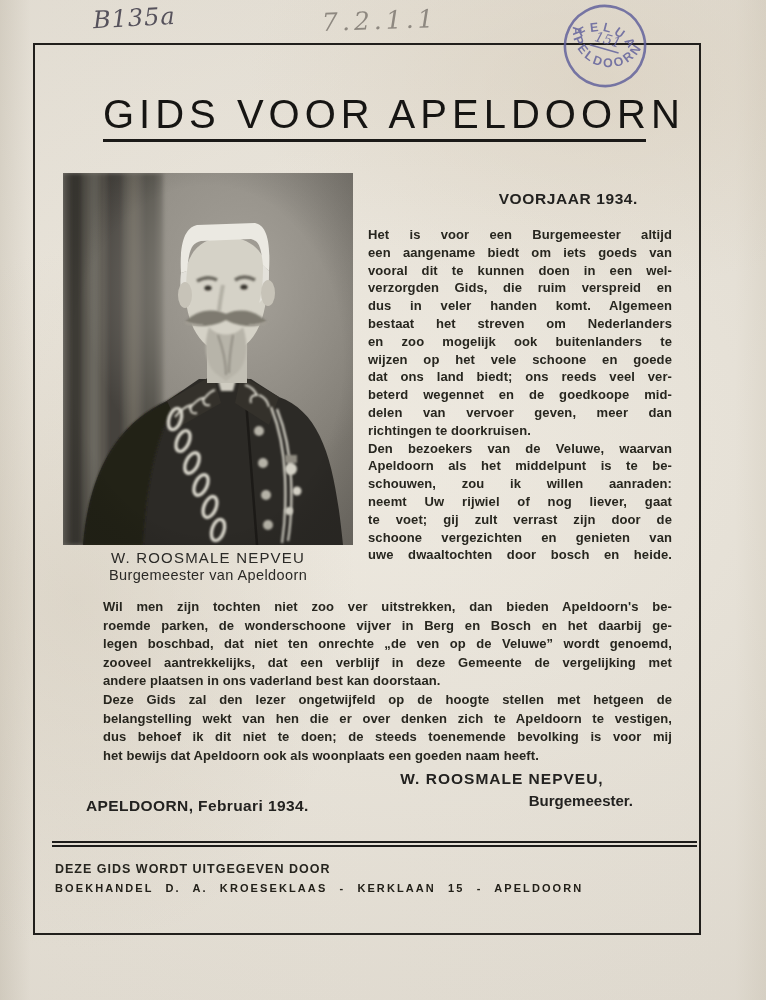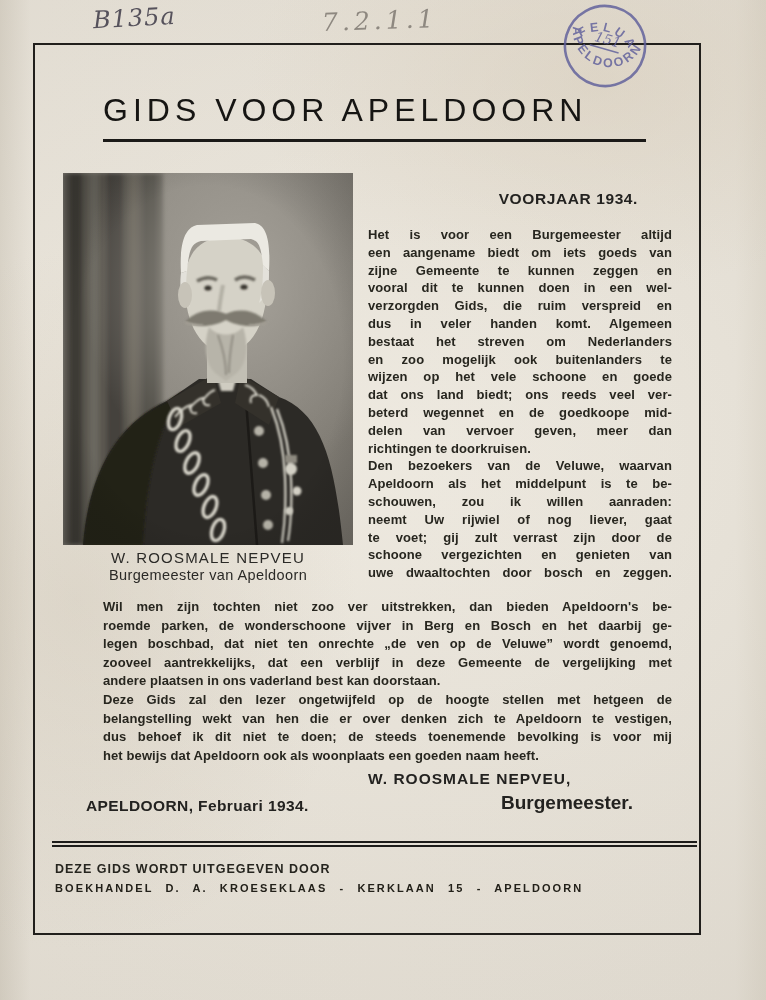--- a/index.html
+++ b/index.html
@@ -15,38 +15,38 @@
     color:#232220;
   }
   .abs{position:absolute;}
   
   .hand{font-family:"DejaVu Serif", serif; font-style:italic;}
   .hand-code{left:93px; top:4px; font-size:24px; color:#56525c; transform:rotate(-3deg); letter-spacing:1px;}
   .hand-date{left:322px; top:6px; font-size:25px; color:#8e8880; transform:rotate(-2deg); letter-spacing:4px;}
   
   .frame{left:33px; top:43px; width:664px; height:888px; border:2px solid #211f1c;}
   
-  .title{left:103px; top:92px; width:560px; font-size:32px; font-weight:500; letter-spacing:5px; color:#161513; white-space:nowrap;}
+  .title{left:103px; top:92px; width:560px; font-size:40px; font-weight:500; letter-spacing:5px; color:#161513; white-space:nowrap;}
   .title-rule{left:103px; top:139px; width:543px; height:3px; background:#1b1a18;}
   
   .photo{left:63px; top:173px; width:290px; height:372px;}
   .caption{left:63px; width:290px; text-align:center; color:#2b2a27;}
   .caption-name{top:549px; font-size:15px; letter-spacing:1.2px;}
   .caption-role{top:567px; font-size:14.5px; letter-spacing:.4px;}
   
   .voorjaar{left:368px; top:190px; width:270px; text-align:right; font-size:15.5px; font-weight:700; letter-spacing:.6px;}
   .col{left:368px; top:226px; width:304px;}
   .body-txt{font-size:13px; font-weight:700; line-height:17.8px; letter-spacing:.1px; color:#27261f;}
   .wide1{left:103px; top:598px; width:569px;}
   .wide2{left:103px; top:691px; width:569px;}
   .wide .jline, .wide1 .jline, .wide2 .jline{line-height:18.6px;}
   .jline{text-align:justify; text-align-last:justify; overflow:hidden; white-space:nowrap;}
   .jline.no-just{text-align-last:left;}
-  .sig-name{left:368px; top:770px; width:268px; text-align:left; font-size:15.5px; font-weight:700; letter-spacing:1px;}
-  .sig-role{left:368px; top:792px; width:265px; text-align:right; font-size:19px; font-weight:700;}
+  .sig-name{left:368px; top:770px; width:268px; text-align:center; font-size:15.5px; font-weight:700; letter-spacing:1px;}
+  .sig-role{left:368px; top:792px; width:265px; text-align:right; font-size:15px; font-weight:700;}
   .place-date{left:86px; top:797px; font-size:15.5px; font-weight:700; letter-spacing:.4px;}
   
   .foot-rule{left:52px; top:841px; width:645px; height:2px; background:#1d1c1a; box-shadow:0 4px 0 #1d1c1a;}
   .foot-small{left:55px; top:862px; font-size:12.5px; font-weight:700; letter-spacing:1px; color:#26251f;}
   .foot-big{left:55px; top:882px; font-size:11px; font-weight:700; letter-spacing:2.1px; word-spacing:7px; white-space:nowrap; color:#222019;}
   .stamp{left:560px; top:2px; width:90px; height:88px; opacity:.82;}
 </style>
 </head>
 <body>
 
@@ -186,38 +186,37 @@
   </svg>
 
   <div class="abs caption caption-name">W. ROOSMALE NEPVEU</div>
   <div class="abs caption caption-role">Burgemeester van Apeldoorn</div>
 
   <div class="abs voorjaar">VOORJAAR 1934.</div>
 
   <div class="abs col body-txt">
       <div class="jline">Het is voor een Burgemeester altijd</div>
       <div class="jline">een aangename biedt om iets goeds van</div>
-      <div class="jline">zijne Gemeente te kunnen zeggen en</div>
       <div class="jline">vooral dit te kunnen doen in een wel-</div>
       <div class="jline">verzorgden Gids, die ruim verspreid en</div>
       <div class="jline">dus in veler handen komt. Algemeen</div>
       <div class="jline">bestaat het streven om Nederlanders</div>
       <div class="jline">en zoo mogelijk ook buitenlanders te</div>
       <div class="jline">wijzen op het vele schoone en goede</div>
       <div class="jline">dat ons land biedt; ons reeds veel ver-</div>
       <div class="jline">beterd wegennet en de goedkoope mid-</div>
       <div class="jline">delen van vervoer geven, meer dan</div>
       <div class="jline no-just">richtingen te doorkruisen.</div>
       <div class="jline">Den bezoekers van de Veluwe, waarvan</div>
       <div class="jline">Apeldoorn als het middelpunt is te be-</div>
       <div class="jline">schouwen, zou ik willen aanraden:</div>
       <div class="jline">neemt Uw rijwiel of nog liever, gaat</div>
       <div class="jline">te voet; gij zult verrast zijn door de</div>
       <div class="jline">schoone vergezichten en genieten van</div>
-      <div class="jline">uwe dwaaltochten door bosch en zeggen.</div>
+      <div class="jline">uwe dwaaltochten door bosch en heide.</div>
     </div>
 
   <div class="abs wide1 body-txt">
       <div class="jline">Wil men zijn tochten niet zoo ver uitstrekken, dan bieden Apeldoorn's be-</div>
       <div class="jline">roemde parken, de wonderschoone vijver in Berg en Bosch en het daarbij ge-</div>
       <div class="jline">legen boschbad, dat niet ten onrechte „de ven op de Veluwe” wordt genoemd,</div>
       <div class="jline">zooveel aantrekkelijks, dat een verblijf in deze Gemeente de vergelijking met</div>
       <div class="jline no-just">andere plaatsen in ons vaderland best kan doorstaan.</div>
     </div>
 

